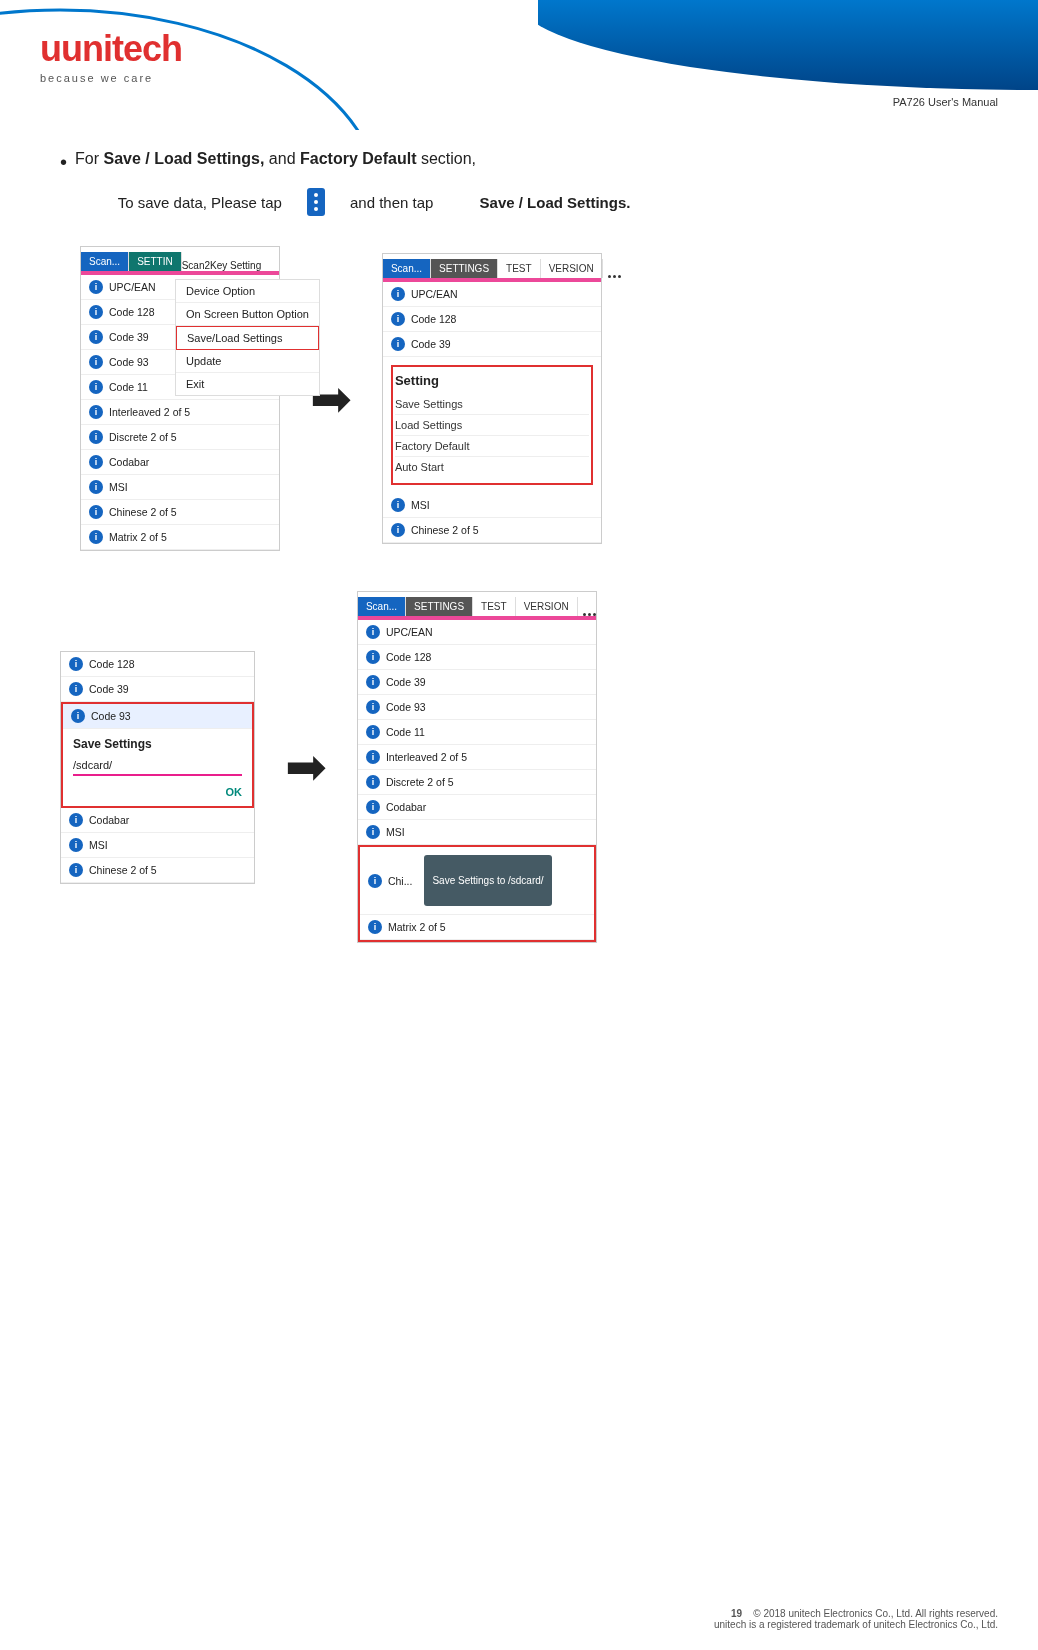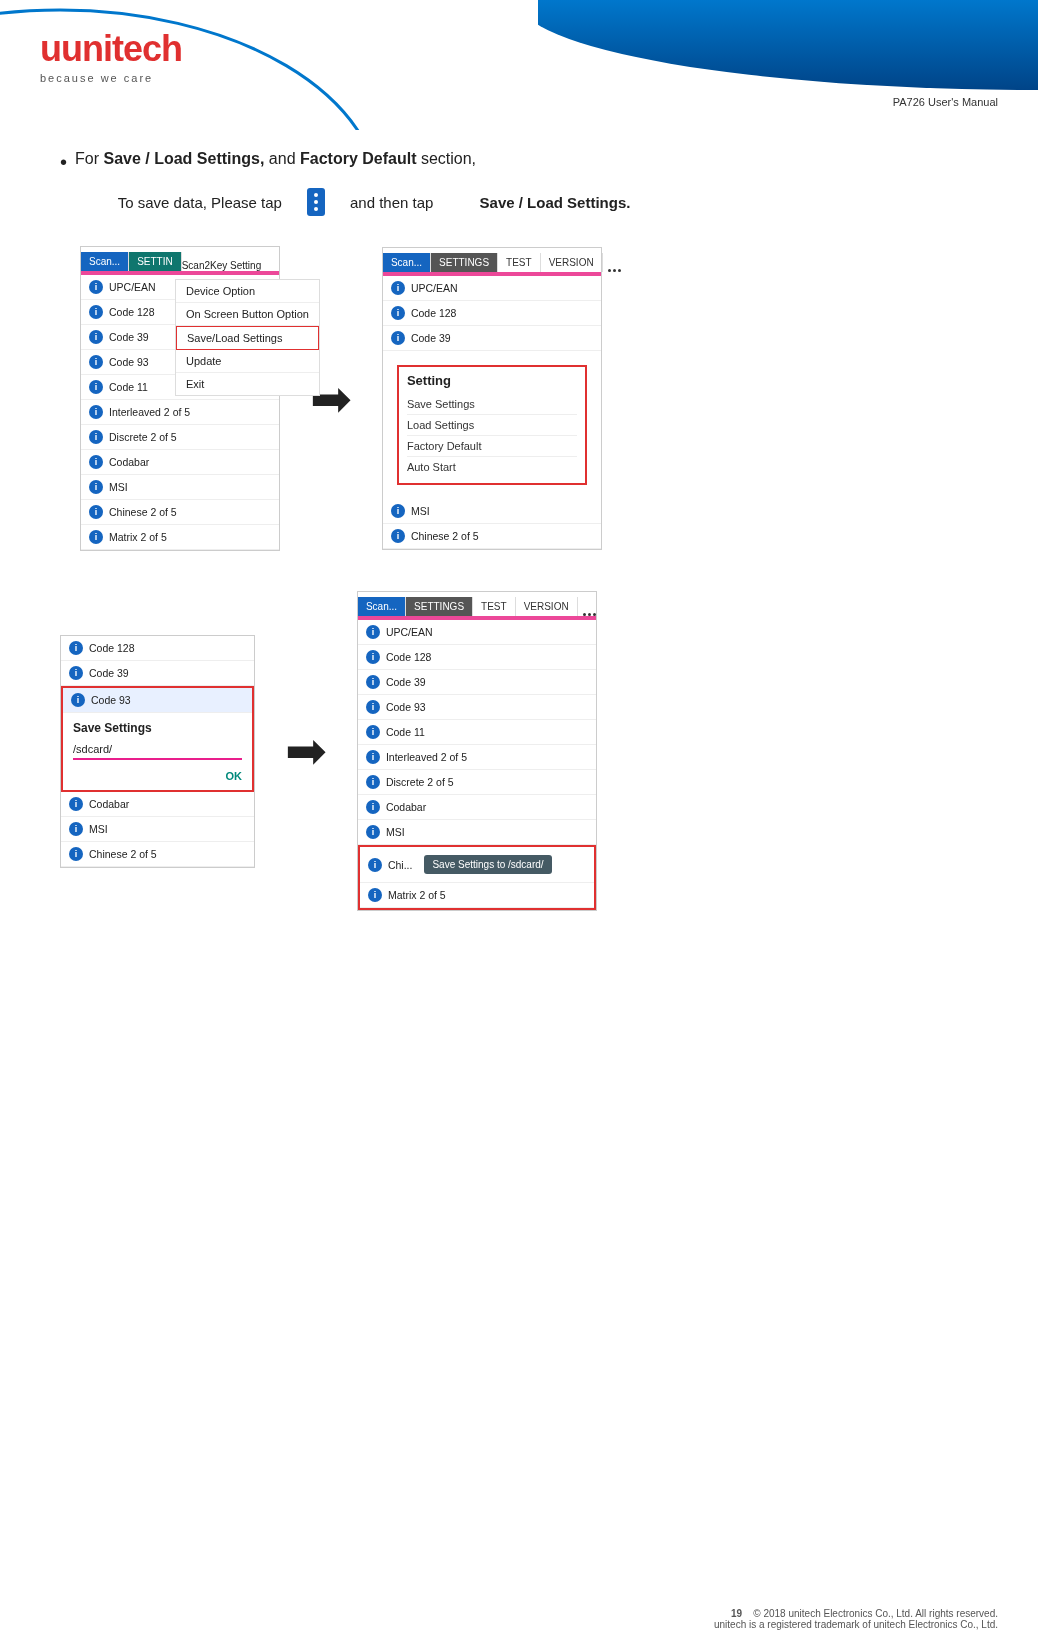--- a/index.html
+++ b/index.html
@@ -191,22 +191,22 @@
     .context-menu-item:last-child { border-bottom: none; }
     .context-menu-item.highlight {
       border: 1.5px solid #e03030;
       color: #222;
     }
 
     
     .popup-box {
       border: 2px solid #e03030;
       background: #fff;
-      margin: 14px;
-      padding: 6px 8px;
+      margin: 8px;
+      padding: 6px 2px;
       font-size: 11px;
     }
     .popup-title {
       font-size: 13px;
       font-weight: bold;
       color: #222;
       margin-bottom: 6px;
     }
     .popup-item {
       padding: 4px 0;
@@ -252,21 +252,21 @@
     }
 
     
     .phone-screen-right2 {
       width: 240px;
     }
     .toast-bar {
       background: #455a64;
       color: #fff;
       font-size: 10px;
-      padding: 4px 8px;
+      padding: 20px 8px;
       border-radius: 3px;
       margin: 3px 6px;
       display: inline-block;
     }
 
     
     .footer {
       position: absolute;
       bottom: 20px;
       right: 40px;

